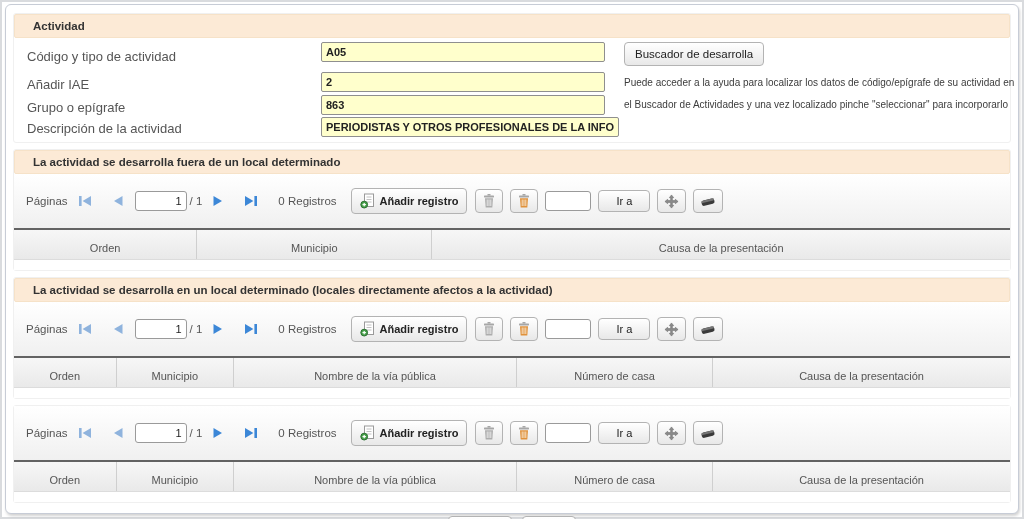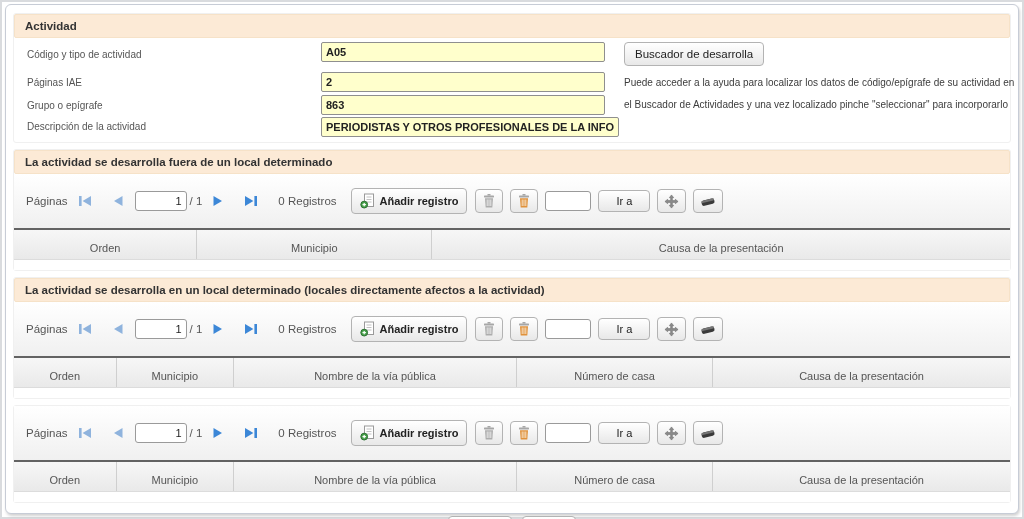--- a/index.html
+++ b/index.html
@@ -16,26 +16,26 @@
     border:1px solid #c7ccd6;
     border-radius:6px;
     box-shadow:1px 2px 3px rgba(0,0,0,.18);
     padding:8px 7px;
   }
   .section { margin-bottom:6px; border:1px solid #f0f0f0; border-radius:3px; background:#fff; }
   .sec-header {
     background:#fcead6;
     border:1px solid #f6e2c8;
     border-radius:2px;
-    padding:5px 10px;
+    padding:5px 18px;
     font-size:11.5px; font-weight:bold; color:#333;
   }
   
   .act-body { position:relative; height:104px; }
-  .flabel { position:absolute; left:13px; font-size:10px; color:#555; white-space:nowrap; }
+  .flabel { position:absolute; left:13px; font-size:13px; color:#555; white-space:nowrap; }
   .finput {
     position:absolute; left:307px; width:284px; height:20px;
     background:#ffffcc; border:1px solid #8f8f8f; border-radius:2px;
     font-family:"Liberation Sans",sans-serif;
     font-size:11px; font-weight:bold; color:#222; padding:0 4px;
     overflow:hidden; white-space:nowrap;
   }
   .helptext { position:absolute; left:610px; width:416px; font-size:10px; color:#3c3c3c; white-space:nowrap; overflow:hidden; }
   .btn {
     display:inline-flex; align-items:center; gap:5px;
@@ -96,21 +96,21 @@
 <div class="panel">
 
   <div class="section">
     <div class="sec-header">Actividad</div>
     <div class="act-body">
 
       <span class="flabel" style="top:11px">Código y tipo de actividad</span>
       <input class="finput" style="top: 4px;" value="A05">
       <button class="btn searcher-btn">Buscador de desarrolla</button>
 
-      <span class="flabel" style="top:39px">Páginas IAE</span>
+      <span class="flabel" style="top:39px">Añadir IAE</span>
       <input class="finput" style="top: 34px;" value="2">
       <span class="helptext" style="top:39px">Puede acceder a la ayuda para localizar los datos de código/epígrafe de su actividad en</span>
 
       <span class="flabel" style="top:62px">Grupo o epígrafe</span>
       <input class="finput" style="top: 57px;" value="863">
       <span class="helptext" style="top:61px">el Buscador de Actividades y una vez localizado pinche "seleccionar" para incorporarlo</span>
 
       <span class="flabel" style="top:83px">Descripción de la actividad</span>
       <input class="finput" style="top: 79px; width: 298px;" value="PERIODISTAS Y OTROS PROFESIONALES DE LA INFORMACIÓN">
     </div>

